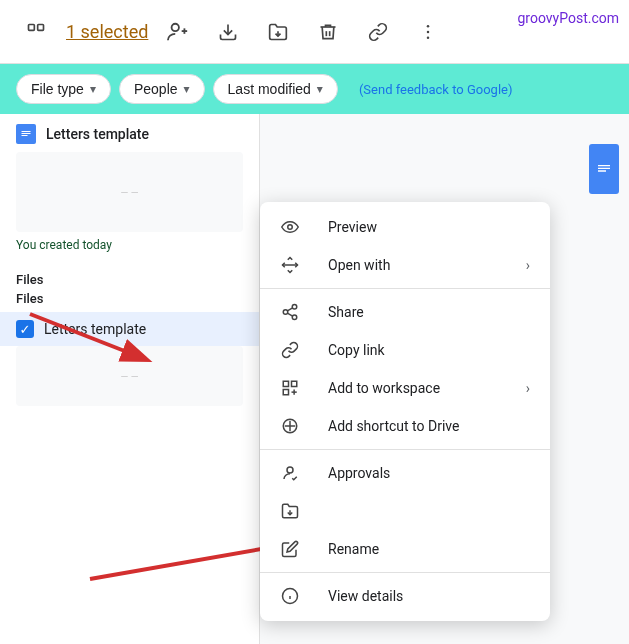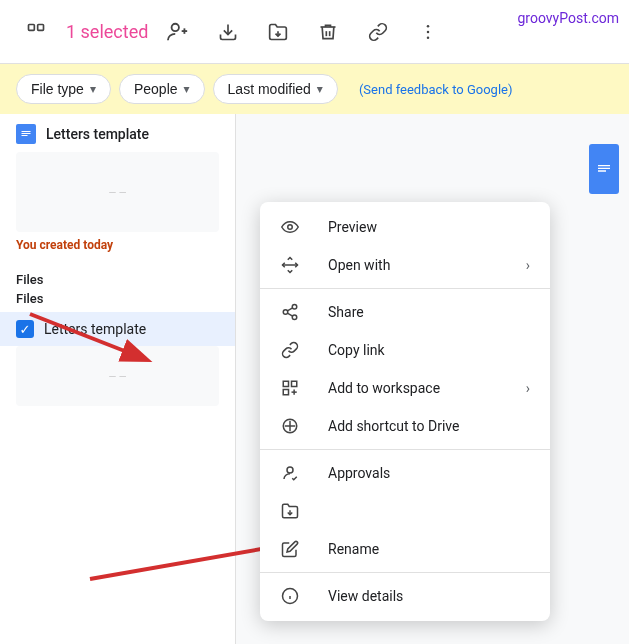--- a/index.html
+++ b/index.html
@@ -33,29 +33,30 @@
       border-radius: 50%;
       border: none;
       background: transparent;
       display: flex; align-items: center; justify-content: center;
       cursor: pointer;
       color: #444;
       font-size: 18px;
     }
     .selected-count {
       font-size: 18px;
-      color: #ec4899;
+      color: #a16207;
       font-weight: 400;
+      text-decoration: underline;
     }
 
     
     .filter-bar {
       display: flex;
       align-items: center;
-      background: #fef9c3;
+      background: #5eead4;
       padding: 10px 16px;
       gap: 8px;
     }
     .filter-btn {
       display: flex;
       align-items: center;
       gap: 6px;
       padding: 6px 14px;
       border: 1px solid #dadce0;
       border-radius: 20px;
@@ -74,21 +75,21 @@
 
     
     .content-area {
       display: flex;
       height: calc(644px - 64px - 50px);
       position: relative;
     }
 
     
     .file-list {
-      width: 236px;
+      width: 260px;
       background: #fff;
       padding: 0;
       border-right: 1px solid #e0e0e0;
       overflow-y: auto;
     }
 
     .file-card {
       padding: 10px 16px;
       cursor: pointer;
     }
@@ -115,23 +116,22 @@
       background: #f8f9fa;
       border-radius: 4px;
       display: flex;
       align-items: center;
       justify-content: center;
       color: #bdbdbd;
       font-size: 11px;
     }
     .file-card-meta {
       font-size: 12px;
-      color: #c2410c;
+      color: #14532d;
       margin-top: 6px;
-      font-weight: bold;
     }
 
     .section-label {
       font-size: 13px;
       font-weight: 500;
       color: #202124;
       padding: 10px 16px 4px;
     }
 
     .file-row {

